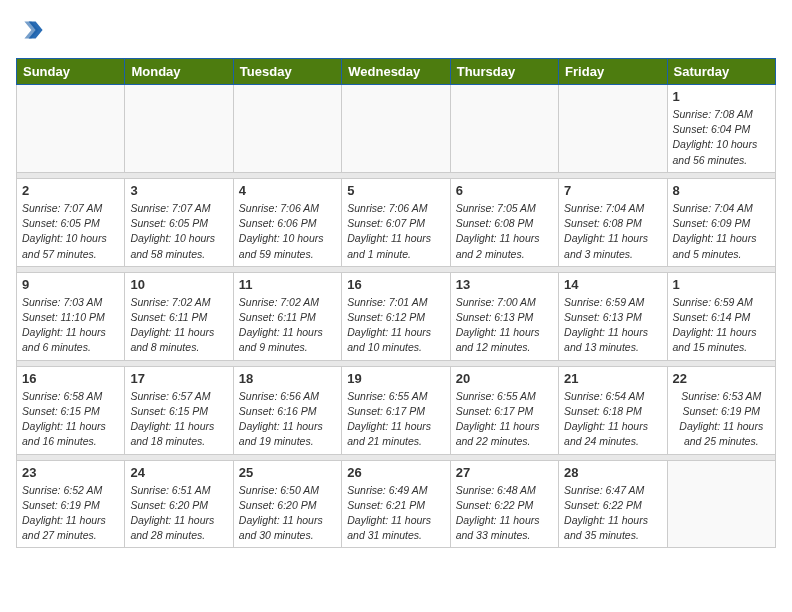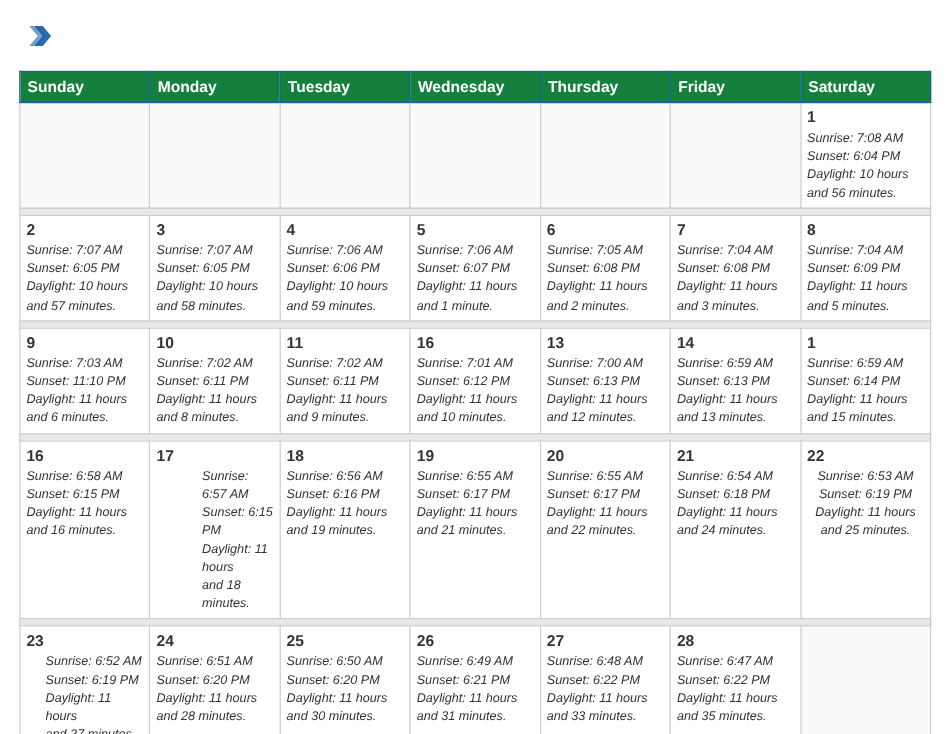--- a/index.html
+++ b/index.html
@@ -46,21 +46,21 @@
       font-size: 14px;
       color: #555;
       margin-top: 2px;
     }
     .calendar {
       width: 100%;
       border-collapse: collapse;
       border: 1px solid #ccc;
     }
     .calendar th {
-      background-color: #15803d;
+      background-color: #4d7c0f;
       color: #fff;
       text-align: left;
       padding: 5px 6px;
       font-size: 13px;
       border: 1px solid #1a5fa8;
     }
     .calendar td {
       vertical-align: top;
       border: 1px solid #ccc;
       padding: 4px 5px;
@@ -258,21 +258,21 @@
       <tr>
         <td>
           <span class="day-number">16</span>
           <div class="day-info" style="white-space: pre-line;">Sunrise: 6:58 AM
 Sunset: 6:15 PM
 Daylight: 11 hours
 and 16 minutes.</div>
         </td>
         <td>
           <span class="day-number">17</span>
-          <div class="day-info" style="white-space: pre-line; margin-left: 38px;">Sunrise: 6:57 AM
+          <div class="day-info" style="white-space: pre-line;">Sunrise: 6:57 AM
 Sunset: 6:15 PM
 Daylight: 11 hours
 and 18 minutes.</div>
         </td>
         <td>
           <span class="day-number">18</span>
           <div class="day-info" style="white-space: pre-line;">Sunrise: 6:56 AM
 Sunset: 6:16 PM
 Daylight: 11 hours
 and 19 minutes.</div>
@@ -305,21 +305,21 @@
 Daylight: 11 hours
 and 25 minutes.</div>
         </td>
       </tr>
       <tr class="row-spacer">
         <td colspan="7"></td>
       </tr>
       <tr>
         <td>
           <span class="day-number">23</span>
-          <div class="day-info" style="white-space: pre-line; margin-left: 16px;">Sunrise: 6:52 AM
+          <div class="day-info" style="white-space: pre-line;">Sunrise: 6:52 AM
 Sunset: 6:19 PM
 Daylight: 11 hours
 and 27 minutes.</div>
         </td>
         <td>
           <span class="day-number">24</span>
           <div class="day-info" style="white-space: pre-line;">Sunrise: 6:51 AM
 Sunset: 6:20 PM
 Daylight: 11 hours
 and 28 minutes.</div>

